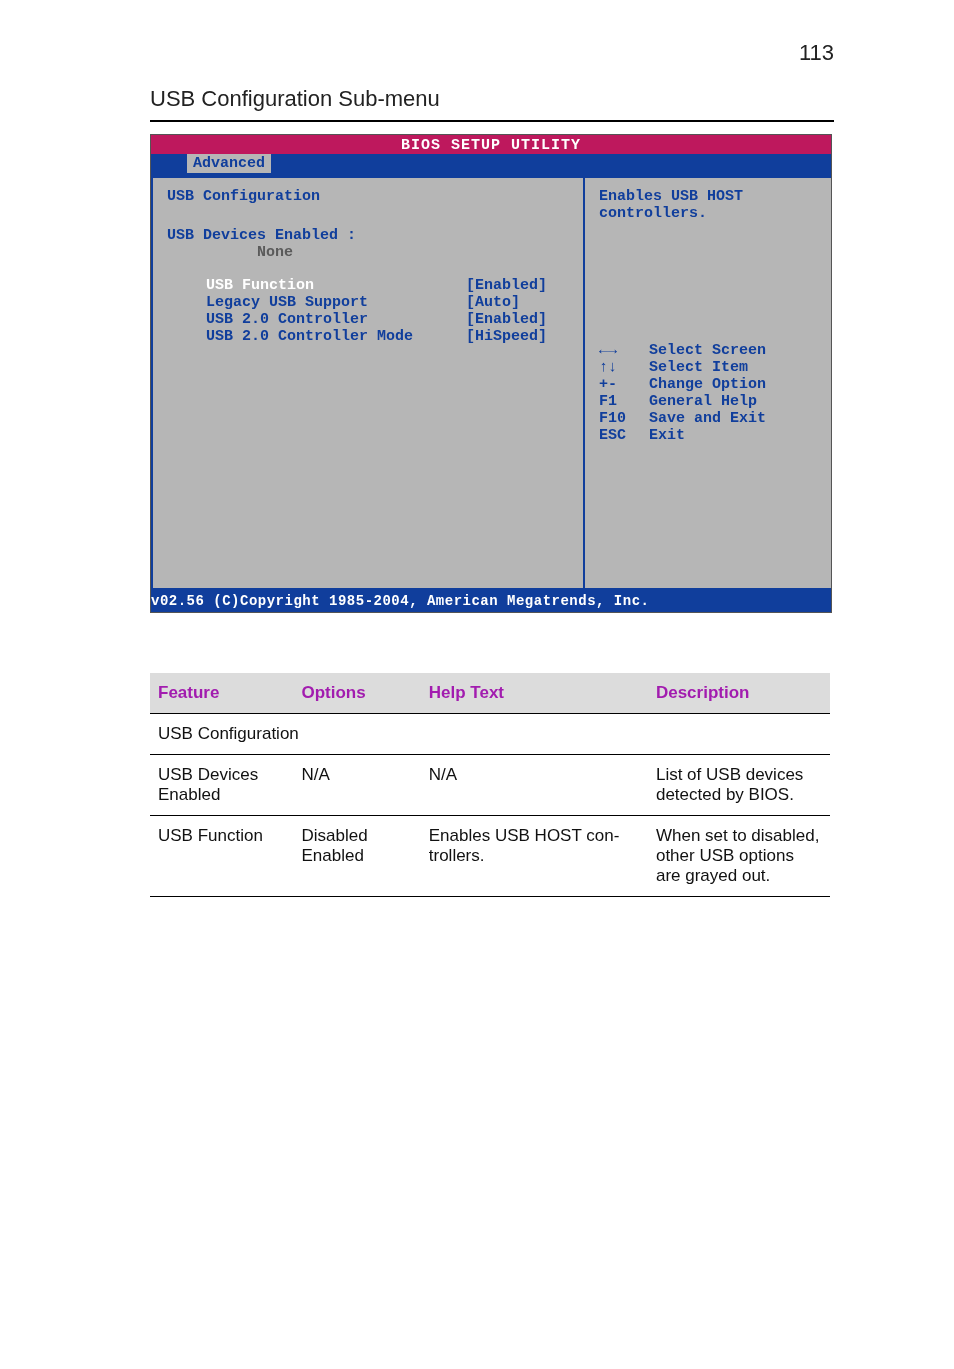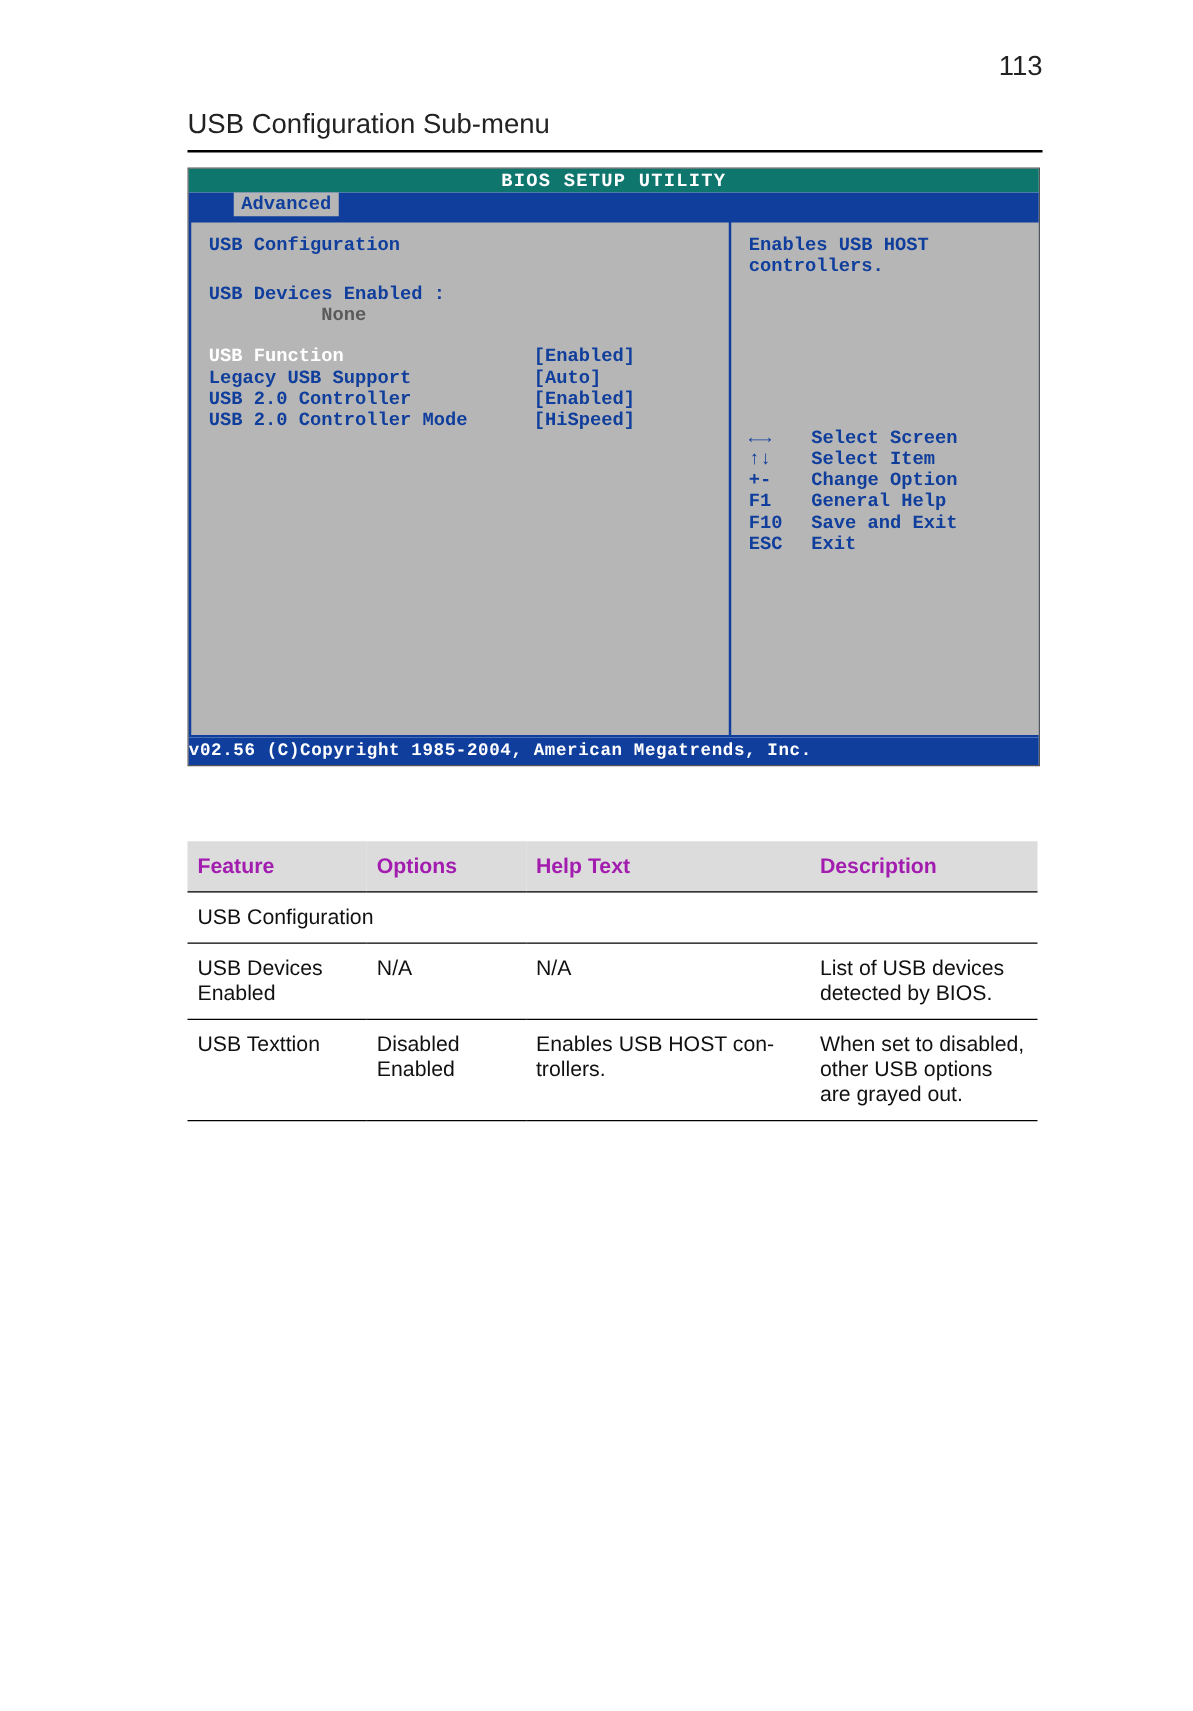--- a/index.html
+++ b/index.html
@@ -30,21 +30,21 @@
   }
   
   .bios {
     border: 1px solid #555;
     width: 680px;
     font-family: "Courier New", monospace;
     font-size: 15px;
     font-weight: bold;
   }
   .bios-top {
-    background: #0f766e;
+    background: #be185d;
     color: #fff;
     text-align: center;
     padding: 2px 0 0 0;
     letter-spacing: 1px;
   }
   .bios-tabbar {
     background: #103e9c;
     padding: 0 0 0 36px;
     height: 22px;
   }
@@ -76,20 +76,21 @@
   .bios-left .heading {
     color: #103e9c;
     margin-bottom: 12px;
   }
   .bios-left .grey {
     color: #5a5a5a;
   }
   .bios-row {
     display: flex;
     color: #103e9c;
+    margin-left: 39px;
   }
   .bios-row .label { width: 260px; }
   .bios-row .val { }
   .bios-usb-func { color:#fff;}
   .bios-help {
     margin-top: 120px;
     color: #103e9c;
   }
   .bios-help div { display:flex; }
   .bios-help .k { width: 50px; color:#103e9c; }
@@ -218,21 +219,21 @@
       <tr class="subhead">
         <td colspan="4">USB Configuration</td>
       </tr>
       <tr>
         <td>USB Devices Enabled</td>
         <td>N/A</td>
         <td>N/A</td>
         <td>List of USB devices detected by BIOS.</td>
       </tr>
       <tr>
-        <td>USB Text­tion</td>
+        <td>USB Func­tion</td>
         <td style="white-space:pre-line;">Disabled
 Enabled</td>
         <td>Enables USB HOST con­trollers.</td>
         <td>When set to dis­abled, other USB options are grayed out.</td>
       </tr>
     </tbody>
   </table>
 
 </div>
 

